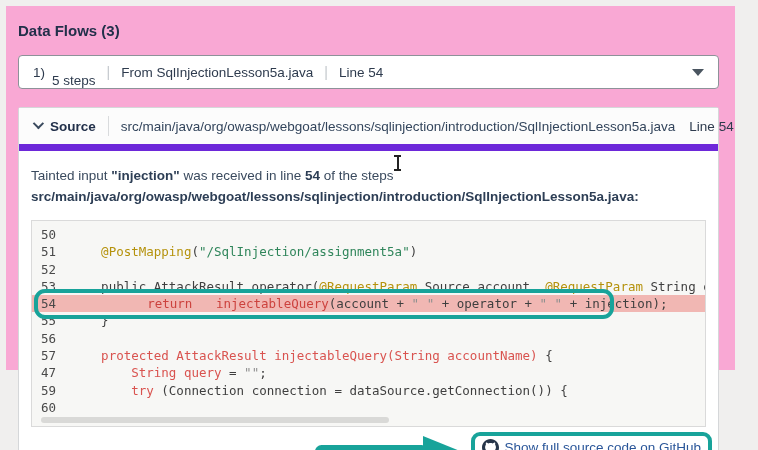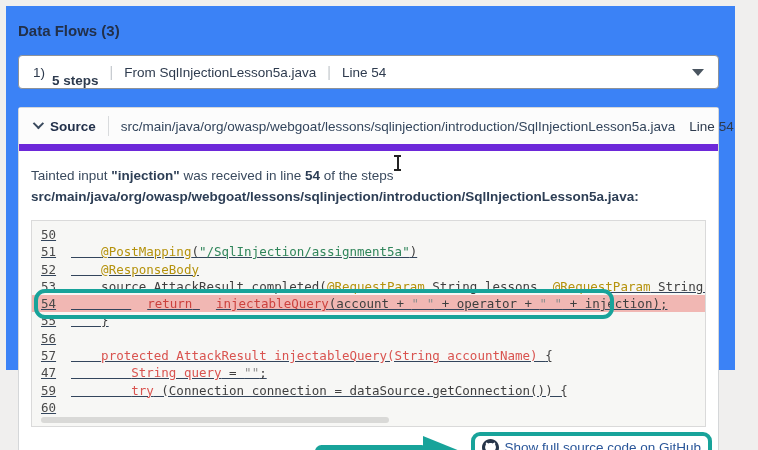--- a/index.html
+++ b/index.html
@@ -7,21 +7,21 @@
   body {
     background: #f0efee;
     font-family: "Liberation Sans", sans-serif;
     color: #33455c;
   }
   .app {
     position: relative;
     margin: 6px 23px 0 6px;
     width: 729px;
     height: 364px;
-    background: #3b82f6;
+    background: #f9a8d4;
     padding: 16px 16px 0 12px;
   }
   .page-title {
     font-size: 15px;
     font-weight: bold;
     color: #22304a;
     margin-bottom: 16px;
   }
   
   .flow-selector {
@@ -29,21 +29,21 @@
     border: 1px solid #8d9299;
     border-radius: 4px;
     background: #fff;
     display: flex;
     align-items: center;
     padding: 0 14px;
     font-size: 13.5px;
     color: #2e3b4e;
     cursor: pointer;
   }
-  .flow-selector .steps { font-weight: bold; margin-left: 7px; margin-top: 17px; }
+  .flow-selector .steps { font-weight: normal; margin-left: 7px; margin-top: 17px; }
   .flow-selector .sep { color: #c3c7cc; padding: 0 11px; font-size: 14px; }
   .caret-down {
     margin-left: auto;
     width: 0; height: 0;
     border-left: 6px solid transparent;
     border-right: 6px solid transparent;
     border-top: 7px solid #4a5560;
   }
   
   .source-panel {
@@ -98,21 +98,20 @@
     position: relative;
     margin-top: 13px;
     background: #f7f7f5;
     border: 1px solid #dadada;
     padding: 5px 0 10px 0;
     font-family: "DejaVu Sans Mono", monospace;
     font-size: 12.5px;
     line-height: 17.3px;
     overflow: hidden;
     white-space: nowrap;
-    text-decoration: underline;
   }
   .code-line { height: 17.3px; display: flex; }
   .code-line.highlight { background: #f1b7b3; }
   .ln { flex: none; width: 33px; padding-left: 9px; color: #4a4a4a; }
   .code-text { white-space: pre; padding-left: 6px; }
   .tok-p   { color: #3f3f3f; }
   .tok-ann { color: #b5920c; }
   .tok-str { color: #2f855a; }
   .tok-kw  { color: #d9534f; }
   .tok-mut { color: #8f8f8f; }
@@ -205,25 +204,24 @@
             <div class="code-line">
               <span class="ln">50</span>
               <span class="code-text"></span>
             </div>
             <div class="code-line">
               <span class="ln">51</span>
               <span class="code-text"><span class="tok-p">    </span><span class="tok-ann">@PostMapping</span><span class="tok-p">(</span><span class="tok-str">"/SqlInjection/assignment5a"</span><span class="tok-p">)</span></span>
             </div>
             <div class="code-line">
               <span class="ln">52</span>
-              <span class="code-text"><span class="tok-p">    </span><span class="tok-ann">@ResponseBody</span></span>
             </div>
             <div class="code-line">
               <span class="ln">53</span>
-              <span class="code-text"><span class="tok-p">    source AttackResult completed(</span><span class="tok-ann">@RequestParam</span><span class="tok-p"> String lessons, </span><span class="tok-ann">@RequestParam</span><span class="tok-p"> String operator,</span></span>
+              <span class="code-text"><span class="tok-p">    public AttackResult operator(</span><span class="tok-ann">@RequestParam</span><span class="tok-p"> Source account, </span><span class="tok-ann">@RequestParam</span><span class="tok-p"> String operator,</span></span>
             </div>
             <div class="code-line highlight">
               <span class="ln">54</span>
               <span class="code-text"><span class="tok-p">        </span><span class="tok-kw">return</span><span class="tok-p"> </span><span class="tok-kw">injectableQuery</span><span class="tok-p">(account + </span><span class="tok-mut">" "</span><span class="tok-p"> + operator + </span><span class="tok-mut">" "</span><span class="tok-p"> + injection);</span></span>
             </div>
             <div class="code-line">
               <span class="ln">55</span>
               <span class="code-text"><span class="tok-p">    }</span></span>
             </div>
             <div class="code-line">

